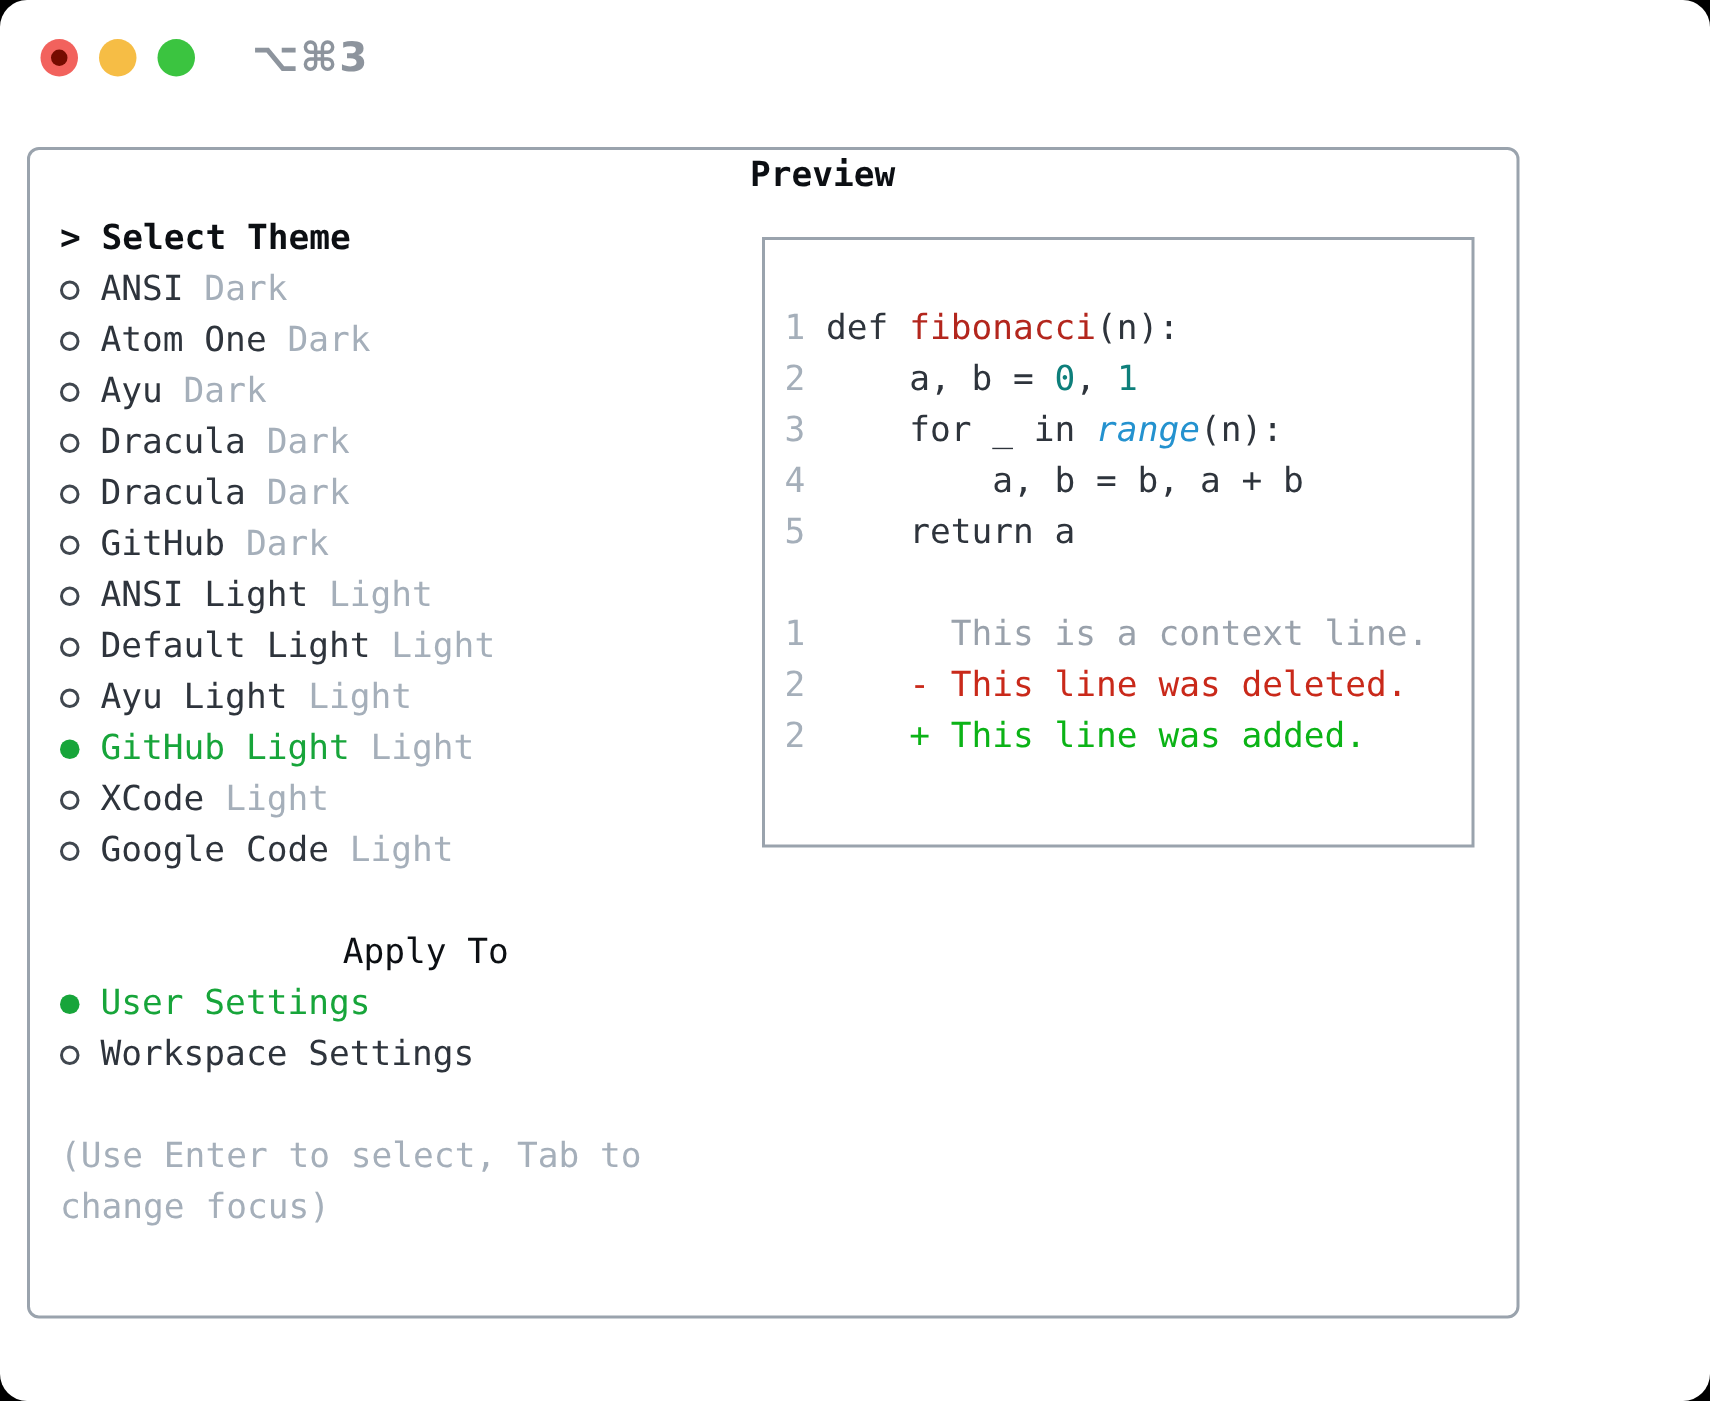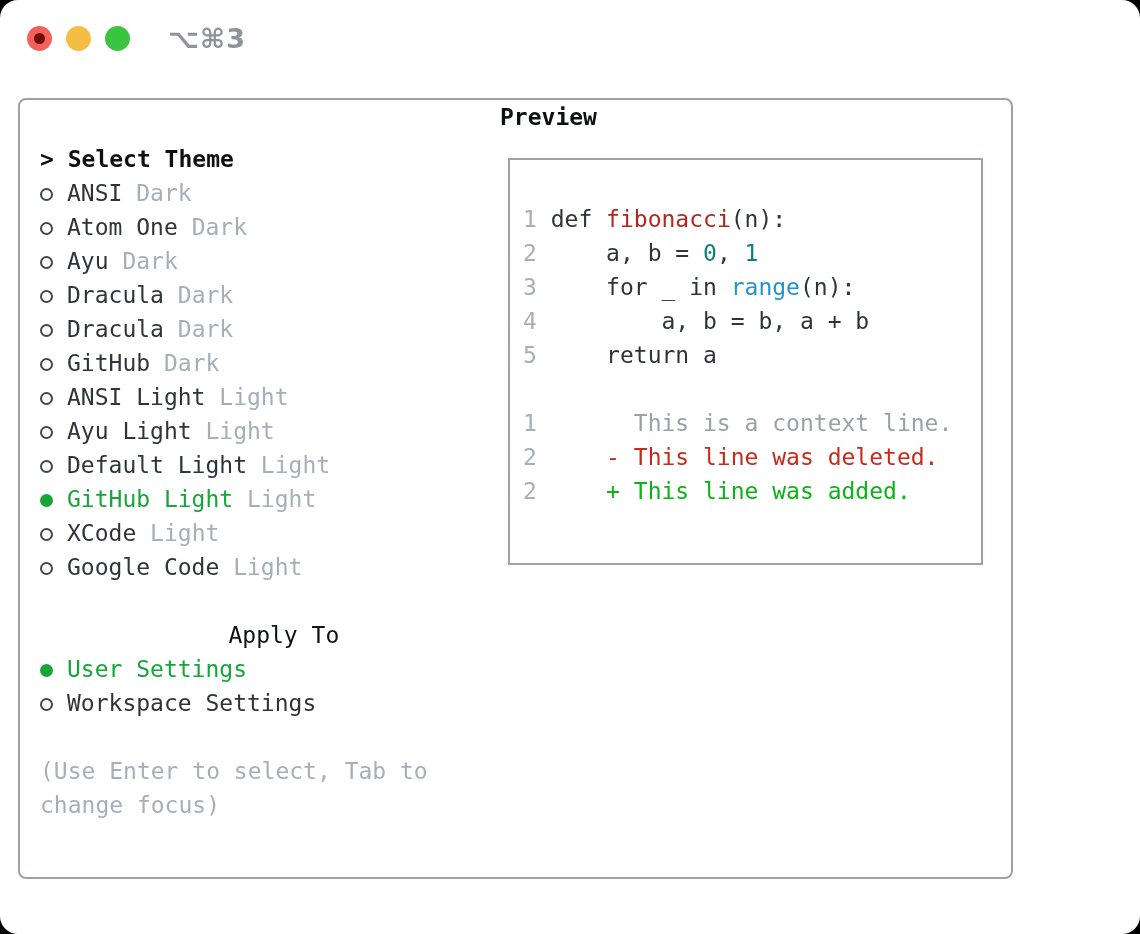--- a/index.html
+++ b/index.html
@@ -73,21 +73,21 @@
     margin-top: 24px; margin-left: 8px;
     width: 475px; height: 407px;
     border: 2px solid var(--border, #9aa3ad);
     padding: 42px 0 0 13px;
   }
   .code-row { height: 34px; line-height: 34px; white-space: pre; }
   .linenum     { color: var(--linenum, #a5afba); }
   .tk-code     { color: var(--text, #2e343c); }
   .tk-function { color: var(--fn-red, #b3261d); }
   .tk-number   { color: var(--num-teal, #0e7f7b); }
-  .tk-builtin  { color: var(--builtin-blue, #2492cf); }
+  .tk-builtin  { color: var(--builtin-blue, #2492cf); font-style: italic; }
   .tk-context  { color: var(--context-gray, #99a1ab); }
   .tk-deleted  { color: var(--diff-red, #c9291a); }
   .tk-added    { color: var(--diff-green, #0bb316); margin-top: 12px; }
 </style>
 </head>
 <body>
 
 <div class="window">
 
   <div class="titlebar">
@@ -105,22 +105,22 @@
       <div class="row header-row"><span class="prefix">&gt;</span><span>Select Theme</span></div>
 
       <div id="theme-list">
           <div class="row"><span class="dot"></span><span class="name">ANSI</span><span class="muted"> Dark</span></div>
           <div class="row"><span class="dot"></span><span class="name">Atom One</span><span class="muted"> Dark</span></div>
           <div class="row"><span class="dot"></span><span class="name">Ayu</span><span class="muted"> Dark</span></div>
           <div class="row"><span class="dot"></span><span class="name">Dracula</span><span class="muted"> Dark</span></div>
           <div class="row"><span class="dot"></span><span class="name">Dracula</span><span class="muted"> Dark</span></div>
           <div class="row"><span class="dot"></span><span class="name">GitHub</span><span class="muted"> Dark</span></div>
           <div class="row"><span class="dot"></span><span class="name">ANSI Light</span><span class="muted"> Light</span></div>
+          <div class="row"><span class="dot"></span><span class="name">Default Light</span><span class="muted"> Light</span></div>
           <div class="row"><span class="dot"></span><span class="name">Ayu Light</span><span class="muted"> Light</span></div>
-          <div class="row"><span class="dot"></span><span class="name">Default Light</span><span class="muted"> Light</span></div>
           <div class="row"><span class="dot dot-sel"></span><span class="sel">GitHub Light</span><span class="muted"> Light</span></div>
           <div class="row"><span class="dot"></span><span class="name">XCode</span><span class="muted"> Light</span></div>
           <div class="row"><span class="dot"></span><span class="name">Google Code</span><span class="muted"> Light</span></div>
         </div>
 
       <div class="gap34"></div>
 
       <div class="row subheader-row"><span class="prefix"></span><span>Apply To</span></div>
 
       <div id="apply-list">

